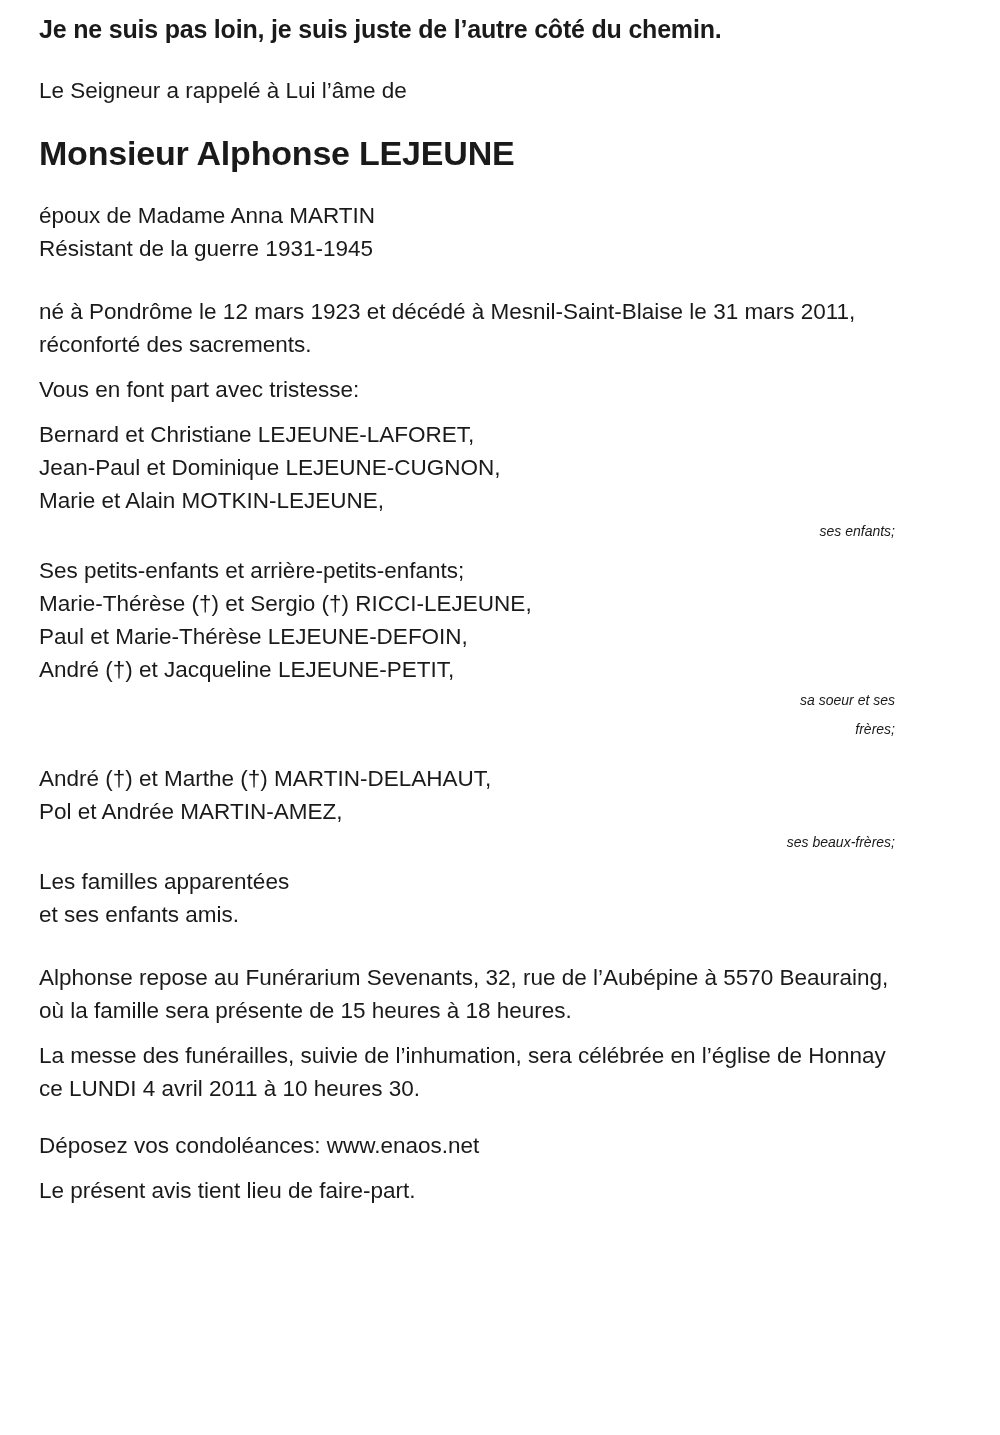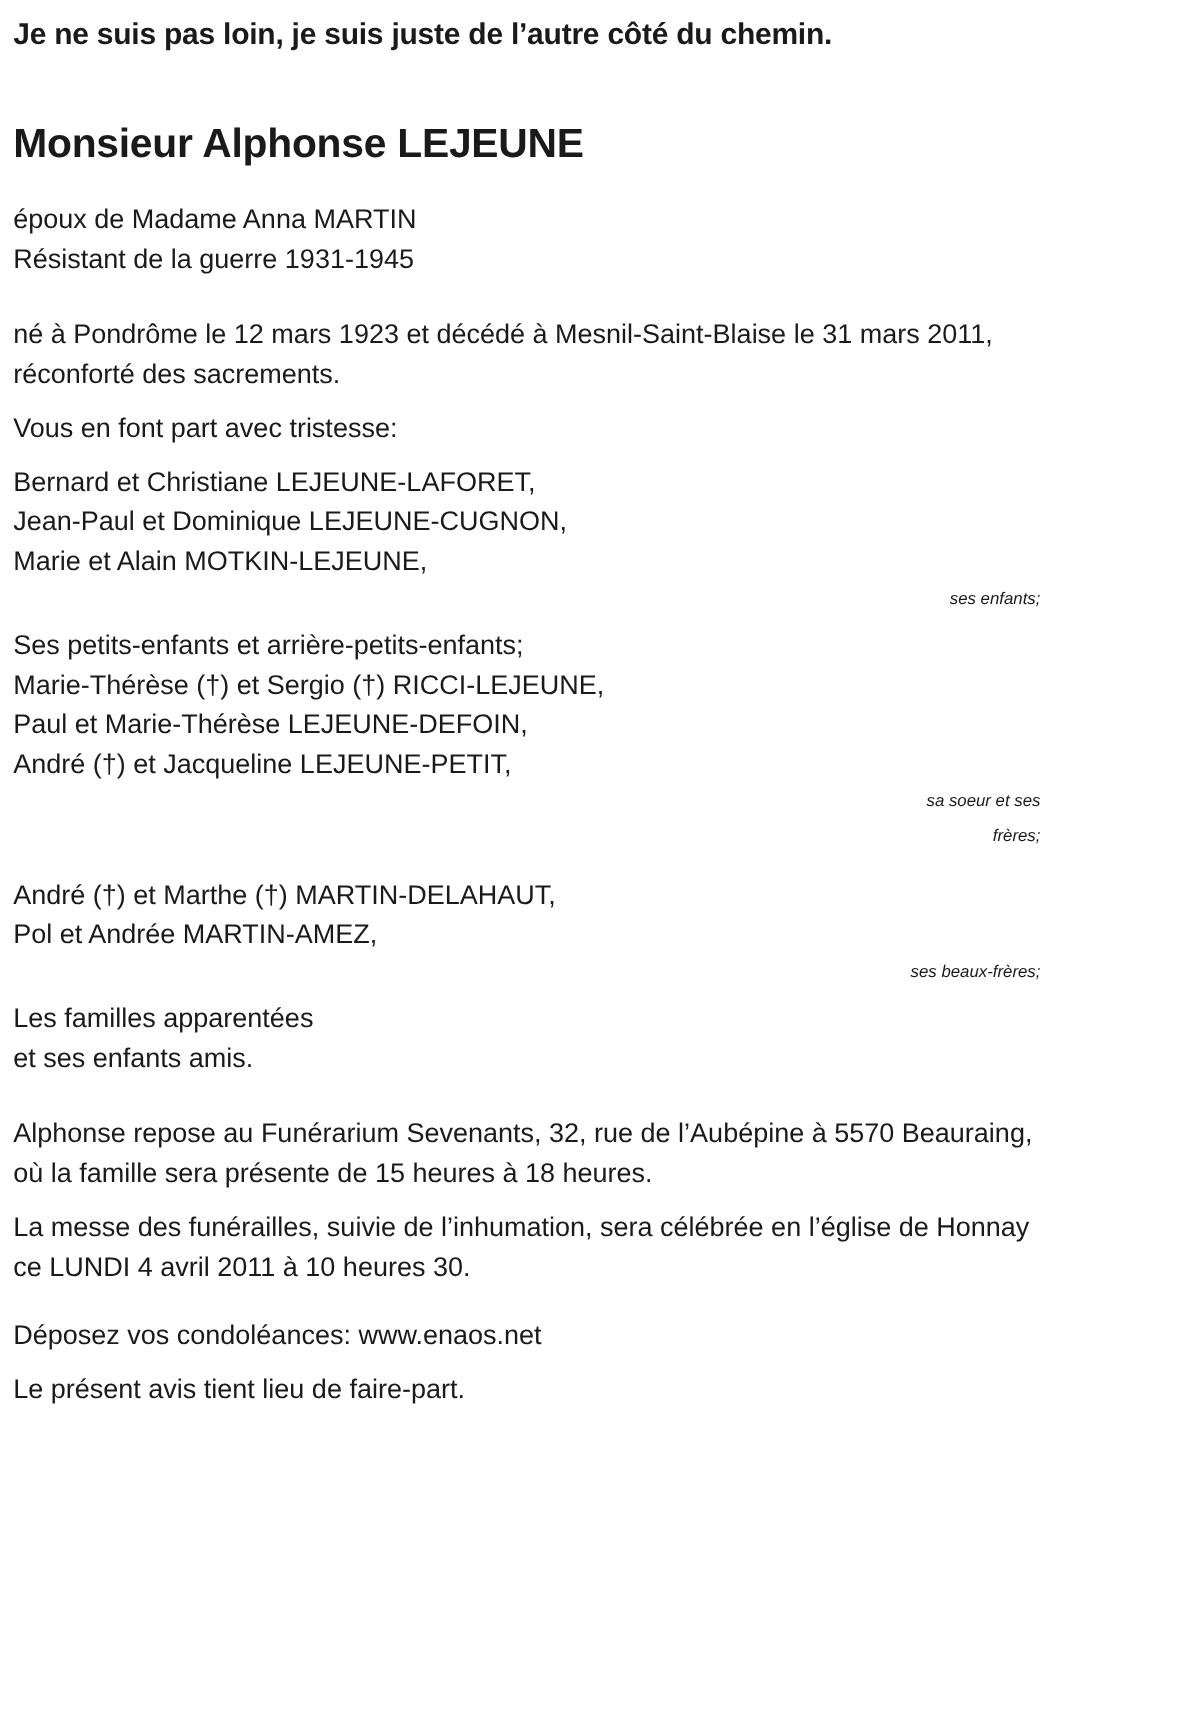--- a/index.html
+++ b/index.html
@@ -13,20 +13,21 @@
     font-family: "Liberation Sans", "DejaVu Sans", sans-serif;
     color: #1a1a1a;
     overflow: hidden;
   }
   .notice {
     position: relative;
     width: 887px;
     height: 1435px;
     padding: 0;
     box-sizing: border-box;
+    margin-left: 28px;
   }
   .pad {
     padding-left: 11px;
     padding-right: 10px;
   }
 
   
   .epigraph {
     font-family: "Liberation Sans Narrow", "Liberation Sans", sans-serif;
     font-weight: bold;
@@ -74,20 +75,21 @@
 <body>
 
 <div class="notice">
 
   <div class="pad">
 
     <p class="epigraph">Je ne suis pas loin, je suis juste de l’autre côté du chemin.</p>
 
     <div class="sp-2"></div>
 
+    <p class="para">Le Seigneur a rappelé à Lui l’âme de</p>
 
     <div class="sp-6"></div>
 
     <p class="deceased">Monsieur Alphonse LEJEUNE</p>
 
     <div class="sp-6"></div>
 
     <p class="para">époux de Madame Anna MARTIN</p>
     <p class="para">Résistant de la guerre 1931-1945</p>
 

